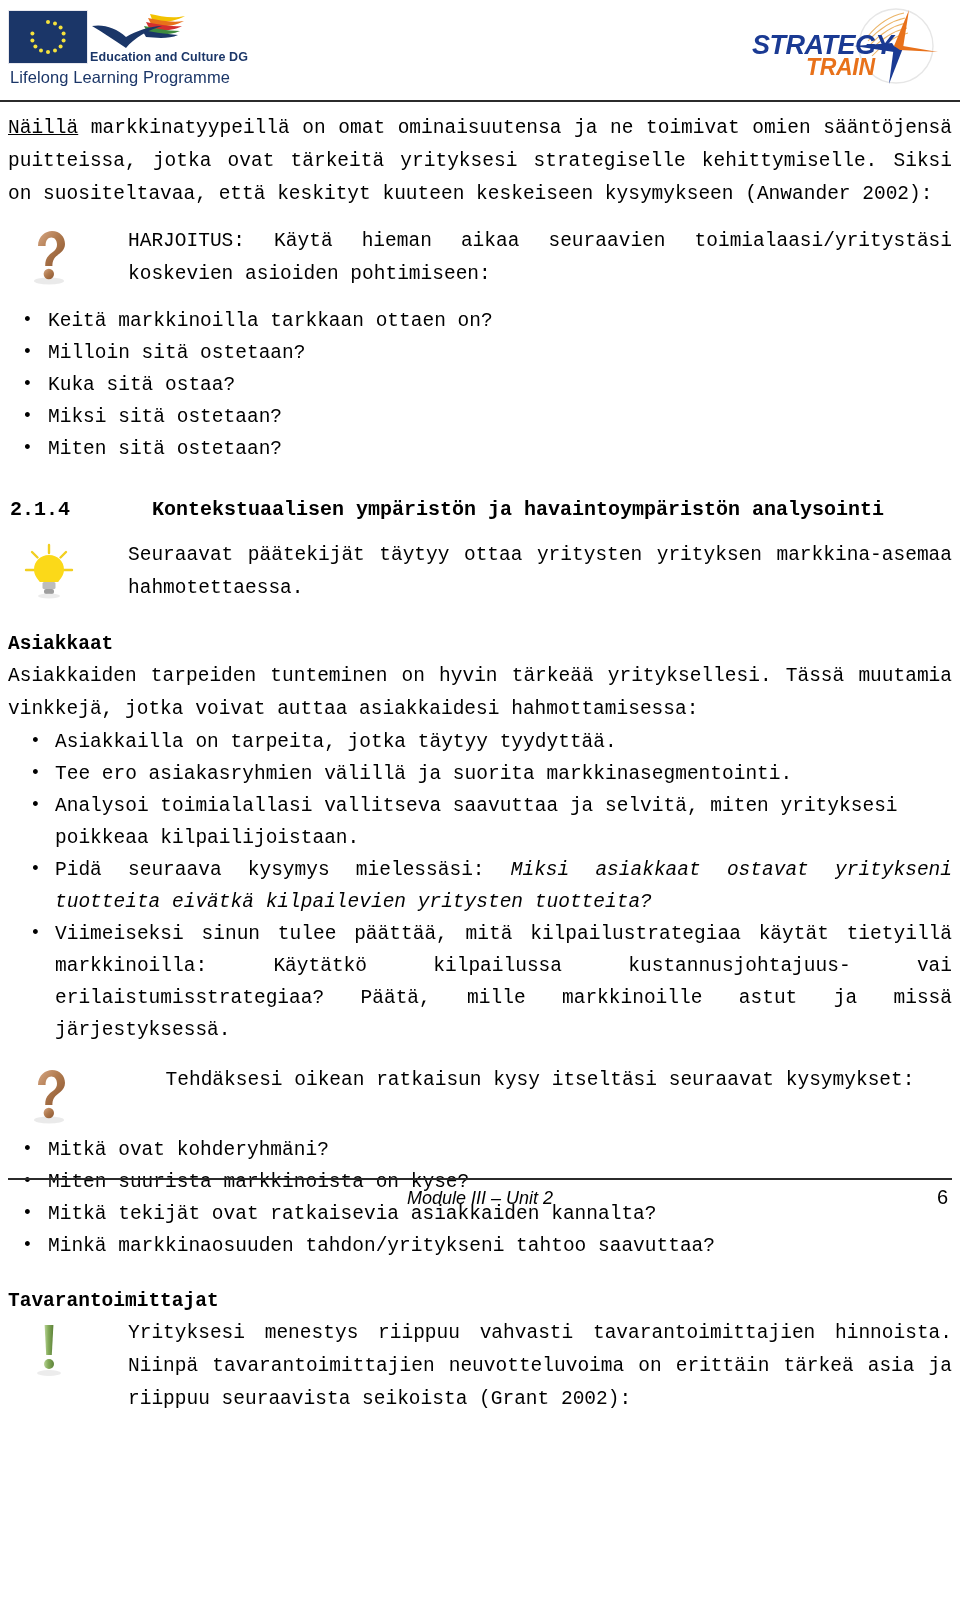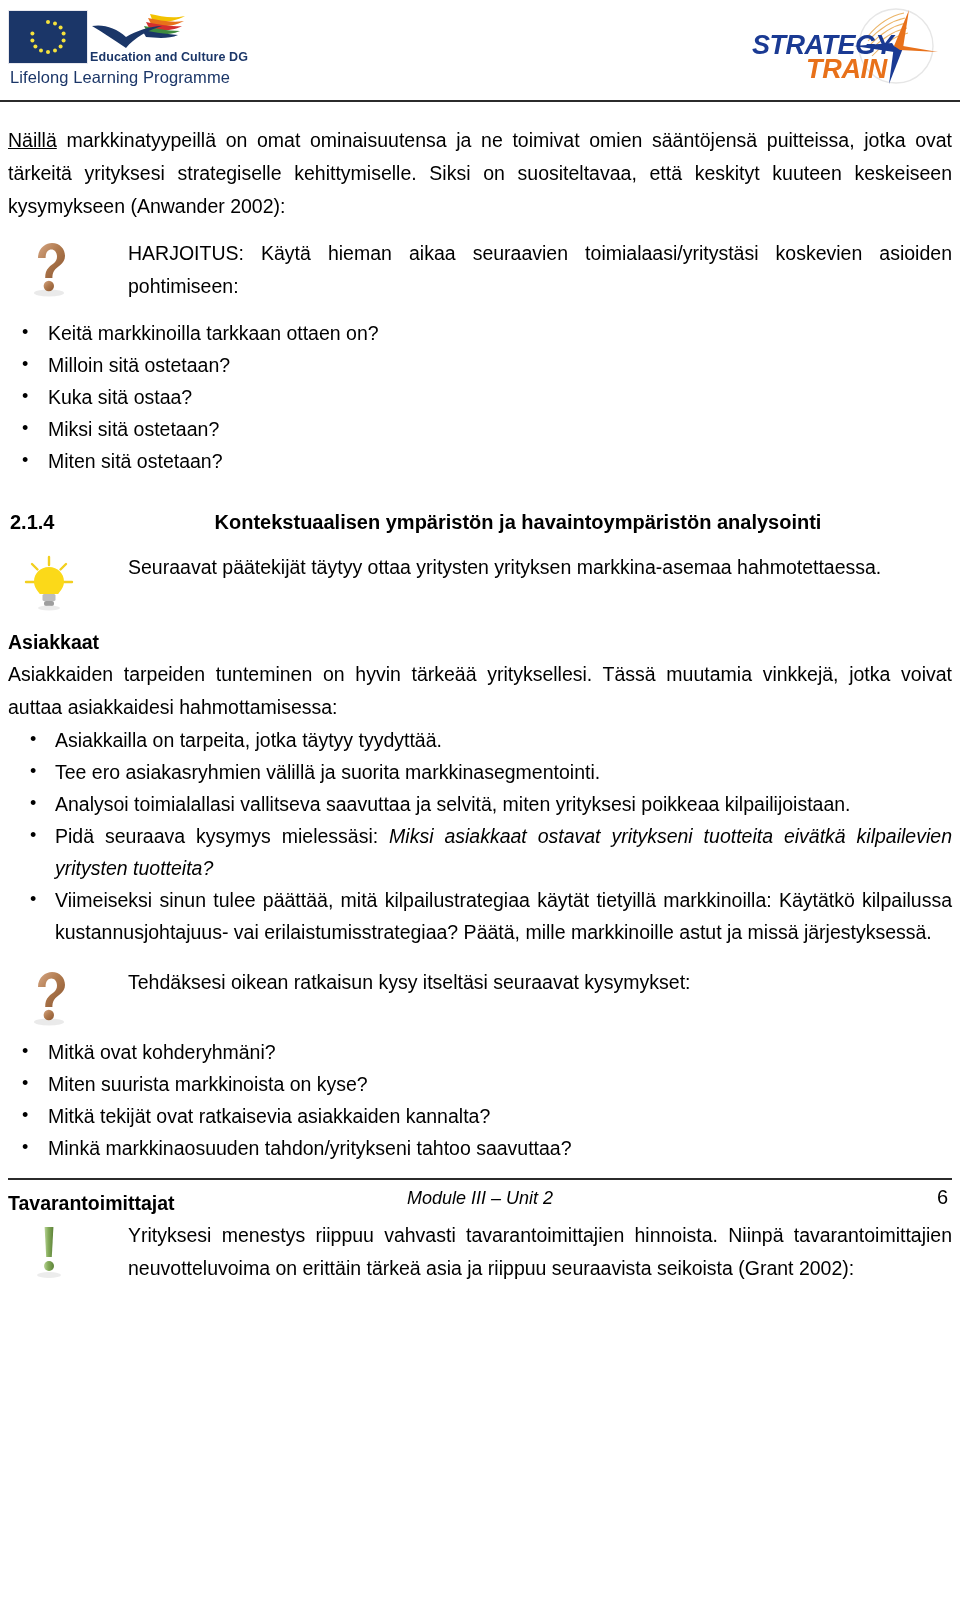--- a/index.html
+++ b/index.html
@@ -93,21 +93,21 @@
     font-size: 27px;
     font-style: italic;
     font-weight: bold;
     color: #1a3a93;
     letter-spacing: -0.5px;
   }
   .st-word2 {
     position: absolute;
     left: 56px;
     top: 50px;
-    font-size: 27px;
+    font-size: 23px;
     font-style: italic;
     font-weight: bold;
     color: #e8711a;
     letter-spacing: -0.3px;
     text-align: right;
   }
   .st-compass {
     position: absolute;
     right: 10px;
     top: 2px;
@@ -121,22 +121,23 @@
     top: 100px;
     width: 960px;
     height: 2px;
     background: #2b2b2b;
   }
 
   
   .content {
     position: absolute;
     left: 8px;
-    top: 124px;
+    top: 112px;
     width: 944px;
+    font-family: Liberation Mono, monospace;
   }
 
   p.body {
     margin: 0;
     font-size: 19.5px;
     line-height: 33px;
     text-align: justify;
     color: #000;
   }
 
@@ -154,21 +155,21 @@
     top: 0px;
     width: 62px;
     height: 62px;
   }
   .callout .ctext {
     margin-left: 120px;
     font-size: 19.5px;
     line-height: 33px;
     text-align: justify;
   }
-  .callout .ctext.nojust { text-align: left; }
+  .callout .ctext.nojust { text-align: center; }
 
   
   ul.blist {
     margin: 0;
     padding: 0;
     list-style: none;
   }
   ul.blist > li {
     position: relative;
     padding-left: 47px;

